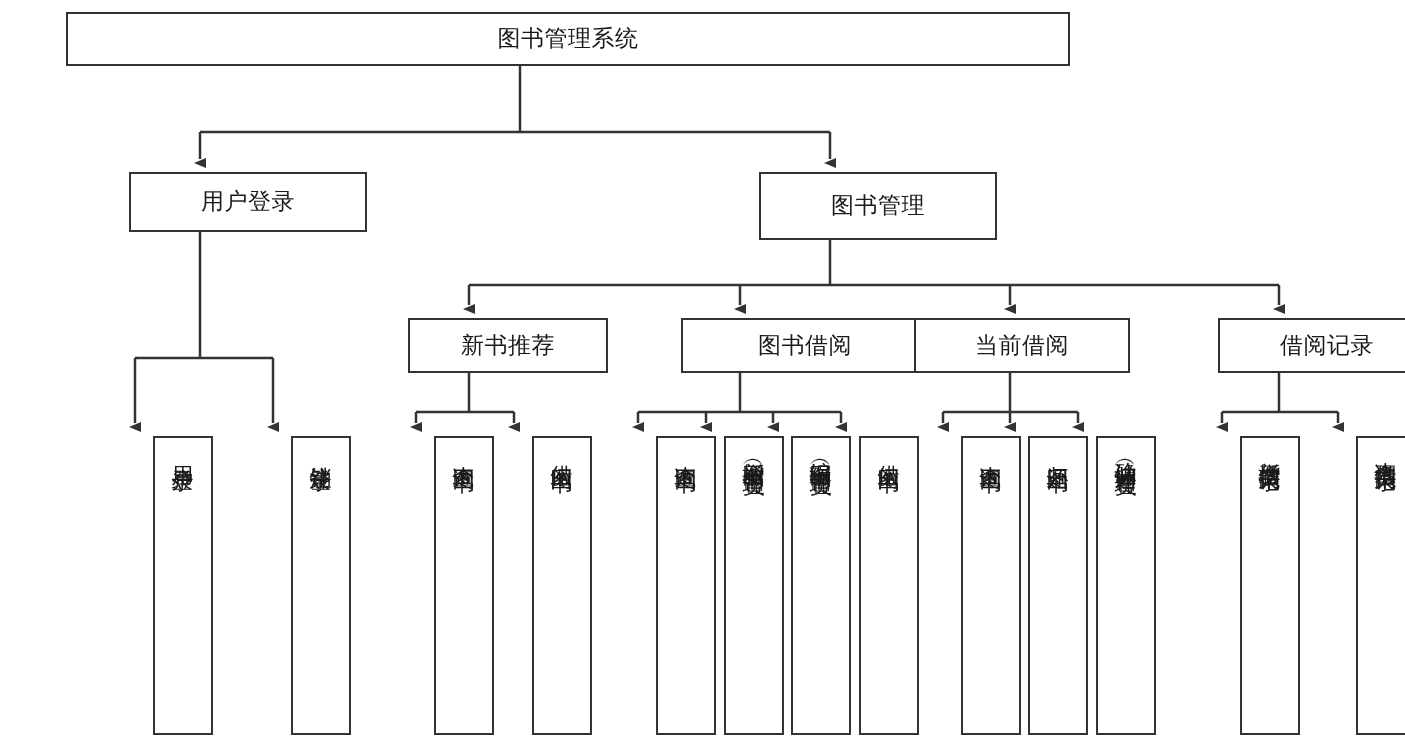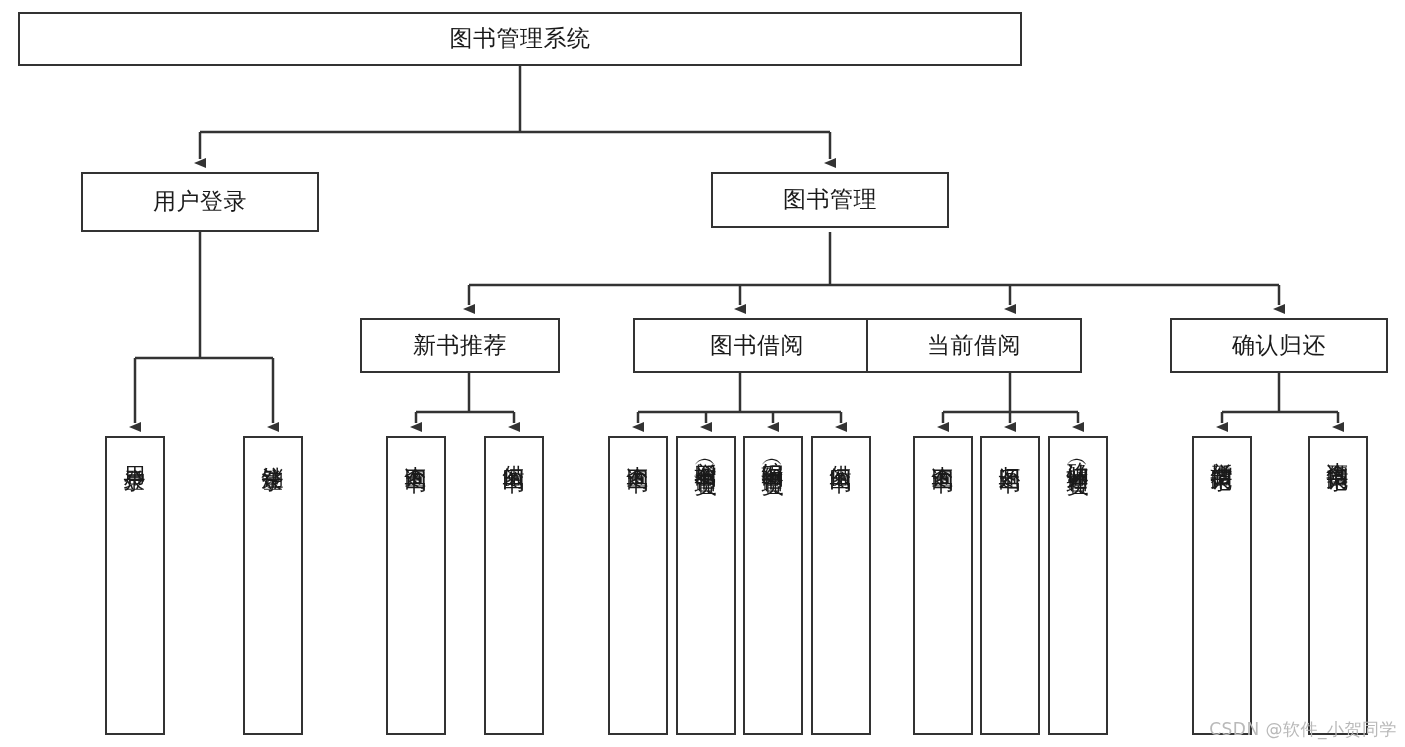--- a/index.html
+++ b/index.html
@@ -28,20 +28,21 @@
   }
   .node {
     position: absolute;
     box-sizing: border-box;
     border: 2.5px solid #333333;
     background: #ffffff;
     display: flex;
     align-items: center;
     justify-content: center;
     color: #1a1a1a;
+    margin-left: 48px;
   }
   .node .lbl {
     display: block;
     text-align: center;
     line-height: 1.18;
     white-space: pre;
   }
   
   .node.horiz .lbl {
     font-size: 23px;
@@ -124,34 +125,34 @@
       </g>
   </svg>
 
   <div id="nodes-layer">
       <div class="node horiz root" style="left: 18px; top: 12px; width: 1004px; height: 54px;">
         <span class="lbl">图书管理系统</span>
       </div>
       <div class="node horiz" style="left: 81px; top: 172px; width: 238px; height: 60px;">
         <span class="lbl">用户登录</span>
       </div>
-      <div class="node horiz" style="left: 711px; top: 172px; width: 238px; height: 56px;">
+      <div class="node horiz" style="left: 711px; top: 172px; width: 238px; height: 68px;">
         <span class="lbl">图书管理</span>
       </div>
       <div class="node horiz" style="left: 360px; top: 318px; width: 200px; height: 55px;">
         <span class="lbl">新书推荐</span>
       </div>
       <div class="node horiz" style="left: 633px; top: 318px; width: 248px; height: 55px;">
         <span class="lbl">图书借阅</span>
       </div>
       <div class="node horiz" style="left: 866px; top: 318px; width: 216px; height: 55px;">
         <span class="lbl">当前借阅</span>
       </div>
       <div class="node horiz" style="left: 1170px; top: 318px; width: 218px; height: 55px;">
-        <span class="lbl">确认归还</span>
+        <span class="lbl">借阅记录</span>
       </div>
       <div class="node vert" style="left: 105px; top: 436px; width: 60px; height: 299px;">
         <span class="lbl">用户登录</span>
       </div>
       <div class="node vert" style="left: 243px; top: 436px; width: 60px; height: 299px;">
         <span class="lbl">注销登录</span>
       </div>
       <div class="node vert" style="left: 386px; top: 436px; width: 60px; height: 299px;">
         <span class="lbl">查询图书</span>
       </div>
@@ -180,14 +181,13 @@
         <span class="lbl">确认归还（管理员）</span>
       </div>
       <div class="node vert tall-text" style="left: 1192px; top: 436px; width: 60px; height: 299px;">
         <span class="lbl">新增借阅记录</span>
       </div>
       <div class="node vert tall-text" style="left: 1308px; top: 436px; width: 60px; height: 299px;">
         <span class="lbl">查询借阅记录</span>
       </div>
     </div>
 
-  <div id="watermark">CSDN @软件_小贺同学</div>
 </div>
 
 </body></html>

